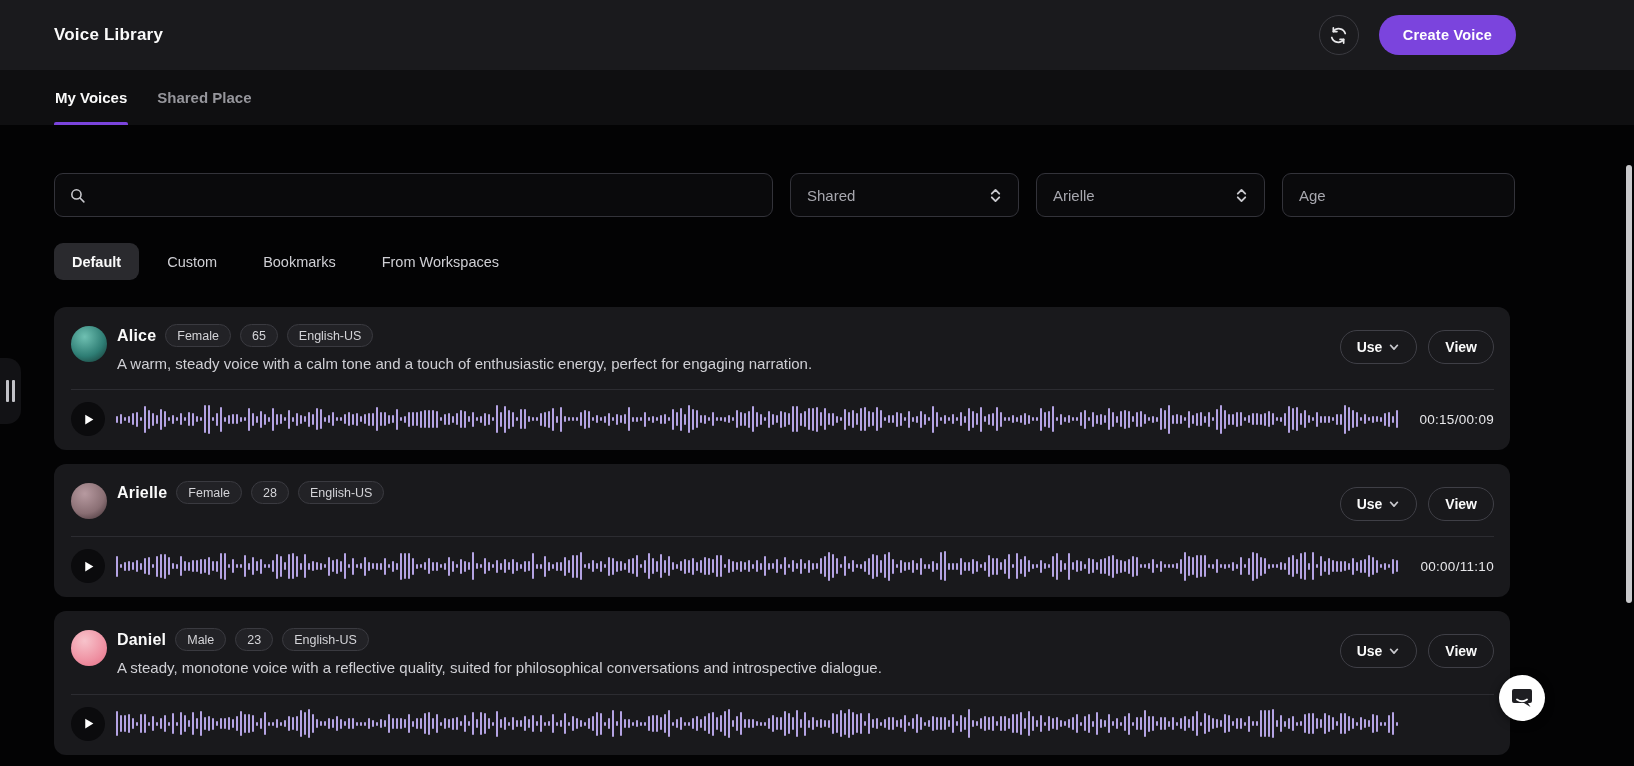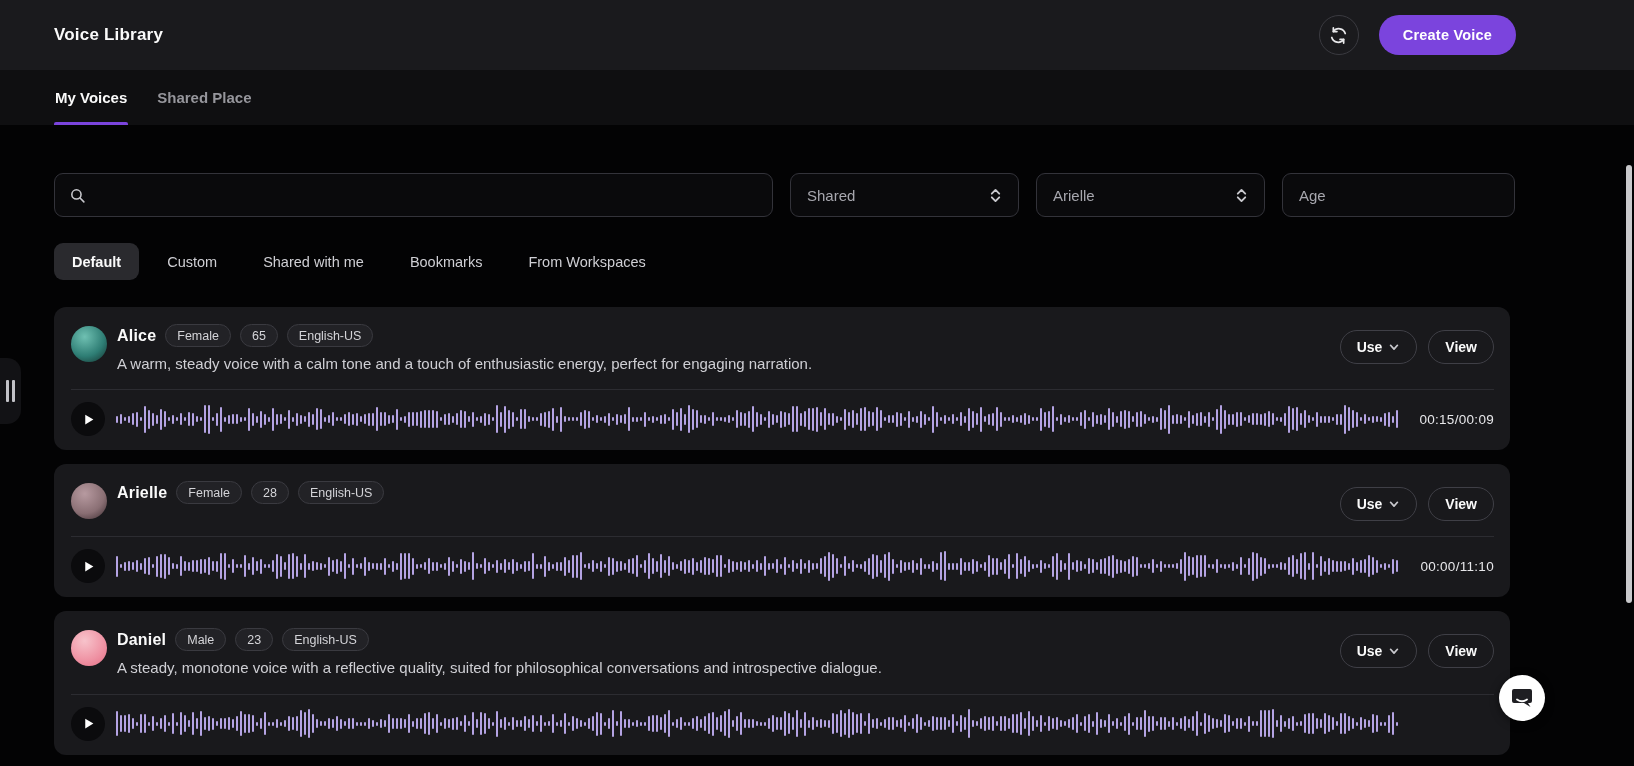--- a/index.html
+++ b/index.html
@@ -192,21 +192,20 @@
           </svg>
         </span>
       </button>
 
       <input type="text" class="age-input" placeholder="Age" style="">
     </div>
 
     <div class="chip-row">
       <button class="chip active">Default</button>
       <button class="chip">Custom</button>
-      <button class="chip">Shared with me</button>
       <button class="chip">Bookmarks</button>
       <button class="chip">From Workspaces</button>
     </div>
 
     <div class="voice-list">
   <section class="card">
     <div class="card-top">
       <div class="avatar" style="background: radial-gradient(circle at 38% 30%, rgb(111, 192, 178) 0%, rgb(46, 125, 116) 58%, rgb(20, 47, 43) 100%);"></div>
       <div class="card-info">
         <div class="name-row">

